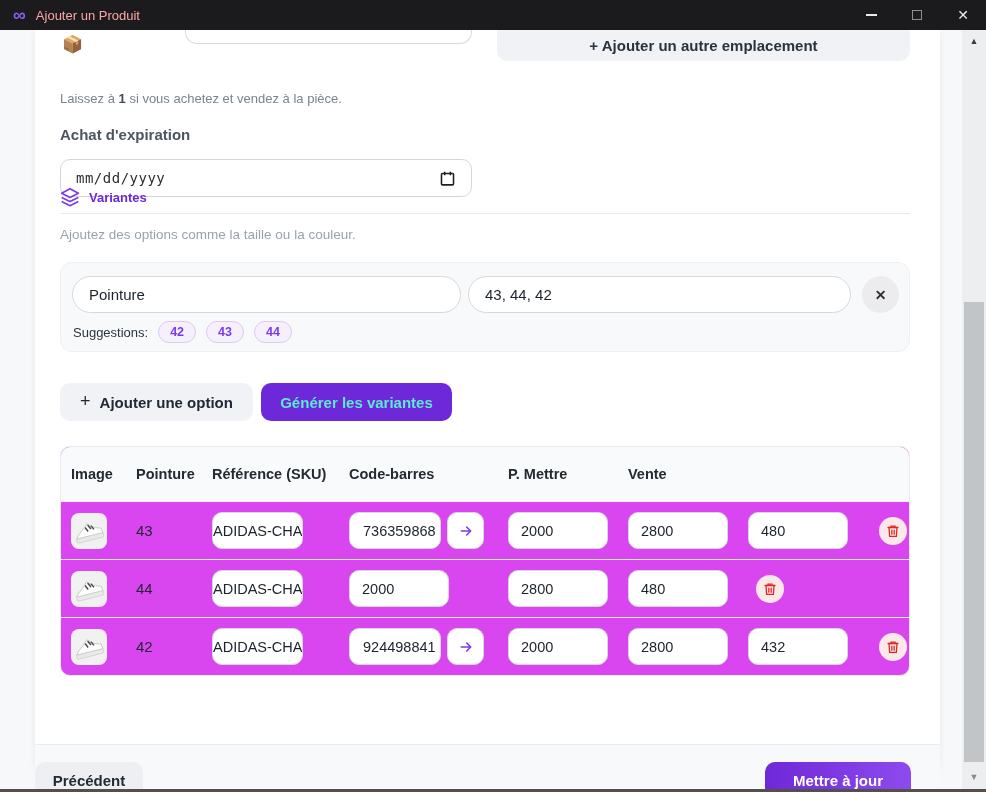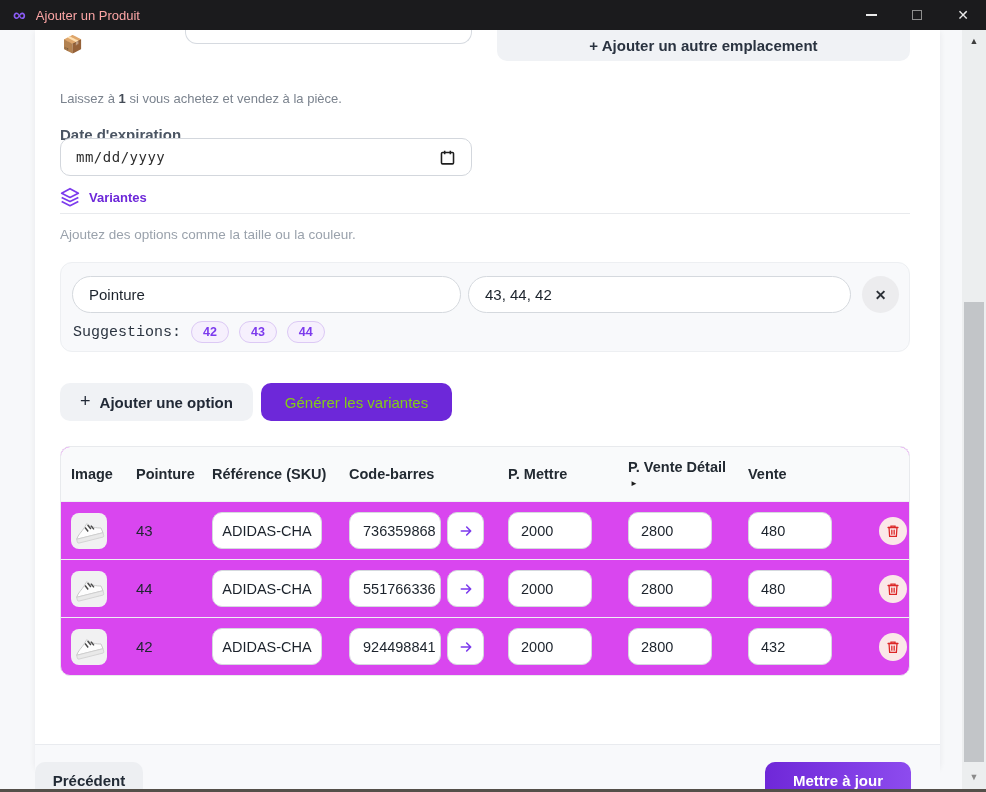--- a/index.html
+++ b/index.html
@@ -71,65 +71,65 @@
     font-family:inherit; font-size:15px; color:#1c232c; outline:none;
   }
   .option-name-input { position:absolute; left:11px; top:13px; width:389px; height:37px; border-radius:19px; padding:0 16px; }
   .option-values-input { position:absolute; left:407px; top:13px; width:383px; height:37px; border-radius:19px; padding:0 16px; }
   .option-remove-btn {
     position:absolute; left:801px; top:13px; width:37px; height:37px; border-radius:50%;
     background:#ececee; border:none; font-size:14px; font-weight:700; color:#2b2f36;
     display:flex; align-items:center; justify-content:center; cursor:pointer; font-family:inherit;
   }
   .suggestions { position:absolute; left:12px; top:58px; display:flex; align-items:center; gap:10px; }
-  .suggestions-label { font-size:15px; color:#2b3440;font-family:Liberation Mono, monospace; }
+  .suggestions-label { font-size:13px; color:#2b3440; }
   .pill {
     background:#f6f0fd; border:1px solid #dcc9f5; color:#7c3aed;
     font-size:12.5px; font-weight:700; padding:3px 11px; border-radius:999px; cursor:pointer;
   }
   
   .add-option-btn {
     position:absolute; left:25px; top:353px; width:193px; height:38px;
     background:#f0f2f5; border:none; border-radius:10px; cursor:pointer;
     display:flex; align-items:center; justify-content:center; gap:9px;
     font-family:inherit; font-size:15px; font-weight:600; color:#212936;
   }
   .add-option-btn .plus { font-size:18px; font-weight:400; margin-top:-2px; }
   .generate-btn {
     position:absolute; left:226px; top:353px; width:191px; height:38px;
     background:#6d28d9; border:none; border-radius:10px; cursor:pointer;
-    font-family:inherit; font-size:15px; font-weight:400; color:#84cc16;
+    font-family:inherit; font-size:15px; font-weight:700; color:#5eead4;
   }
   
   .vtable {
     position:absolute; left:25px; top:416px; width:850px;
     border:1px solid #e8eaed; border-radius:10px; overflow:hidden; background:#d946ef;
   }
   .vgrid {
     display:grid; grid-template-columns:65px 76px 137px 159px 120px 120px 123px 1fr;
     align-items:center; padding-left:10px;
   }
   .thead { height:54px; background:#f9fafb; }
   .th { font-size:14.5px; font-weight:600; color:#232a32; }
   .th-stack { display:flex; flex-direction:column; line-height:1.2; }
   .sort-arrow { font-size:8px; color:#1d1d1d; margin-top:3px; margin-left:2px; }
   .trow { height:58px; border-top:1px solid #eef0f2; }
   .thumb {
     width:36px; height:36px; border-radius:8px; background:#f1f1f2; overflow:hidden;
     display:flex; align-items:center; justify-content:center;
   }
   .cell-text { font-size:15px; color:#1f2630; }
-  .sku-input { width:110px; height:37px; text-align:center; font-size:14.5px; }
+  .sku-input { width:91px; height:37px; text-align:center; font-size:14.5px; }
   .barcode-wrap { display:flex; align-items:center; gap:6px; }
   .barcode-input { width:92px; height:37px; padding:0 4px 0 13px; font-size:14.5px; overflow:hidden; white-space:nowrap; }
   .arrow-btn {
     width:37px; height:37px; border:1px solid #d5d9de; border-radius:10px; background:#fff;
     display:flex; align-items:center; justify-content:center; cursor:pointer;
   }
-  .num-input { width:84px; height:37px; padding:0 12px; font-size:14.5px; }
+  .num-input { width:100px; height:37px; padding:0 12px; font-size:14.5px; }
   .delete-btn {
     width:28px; height:28px; border-radius:50%; background:#fbe8e8; border:none; cursor:pointer;
     display:flex; align-items:center; justify-content:center; margin-left:8px;
   }
   
   .card-footer {
     position:absolute; left:0; top:670px; width:100%; height:72px;
     background:#f8f9fb; border-top:1px solid #e9ebef; border-radius:0 0 12px 12px;
     display:flex; align-items:center; justify-content:space-between; gap:13px; padding-right:29px;margin-top:44px;
   }
@@ -167,22 +167,22 @@
   <div class="card">
 
     <div class="partial-input"></div>
     <div class="package-emoji">📦</div>
     <button class="add-location-btn">+ Ajouter un autre emplacement</button>
 
     <div class="unit-hint">
       <span>Laissez à </span><b>1</b><span> si vous achetez et vendez à la pièce.</span>
     </div>
 
-    <div class="exp-label" style="top:96px;">Date d'expiration</div>
-    <div class="date-input" style="top:108px;gap:44px;">
+    <div class="exp-label" style="top:96px;">Achat d'expiration</div>
+    <div class="date-input" style="top:129px;gap:44px;">
       <span class="date-text">mm/dd/yyyy</span>
       <svg width="17" height="17" viewBox="0 0 24 24" fill="none" stroke="#1f1f1f" stroke-width="2.2">
           <rect x="3.5" y="5" width="17" height="16" rx="1.5"></rect>
           <path d="M8 2.5v5M16 2.5v5"></path>
         </svg>
     </div>
 
     <div class="variants-heading">
       <svg width="20" height="20" viewBox="0 0 24 24" fill="none" stroke="#7c3aed" stroke-width="2" stroke-linejoin="round">
           <path d="M12 2 2 7.5l10 5 10-5L12 2z"></path>
@@ -214,24 +214,20 @@
     </button>
     <button class="generate-btn">Générer les variantes</button>
 
     <div class="vtable">
       <div class="vgrid thead">
         <span class="th">Image</span>
         <span class="th">Pointure</span>
         <span class="th">Référence (SKU)</span>
         <span class="th">Code-barres</span>
         <span class="th">P. Mettre</span>
-        <span class="th th-stack">
-          <span>P. Vente Détail</span>
-          <span class="sort-arrow">►</span>
-        </span>
         <span class="th">Vente</span>
         <span></span>
       </div>
 
       <div class="vgrid trow">
         <span class="thumb">
           <svg width="34" height="34" viewBox="0 0 40 40">
               <g transform="rotate(-14 20 22)">
                 <path d="M4 26 C7 21 12 19 16 15 L20 11 C23 16 30 19 35 20 L36 26 Z" fill="#fdfdfd" stroke="#c6c6c6" stroke-width="1"></path>
                 <path d="M4 26 h32 v3.4 a1.6 1.6 0 0 1 -1.6 1.6 H5.6 A1.6 1.6 0 0 1 4 29.4 Z" fill="#e9e9e9" stroke="#cccccc" stroke-width="0.8"></path>
@@ -269,28 +265,20 @@
           <svg width="34" height="34" viewBox="0 0 40 40">
               <g transform="rotate(-14 20 22)">
                 <path d="M4 26 C7 21 12 19 16 15 L20 11 C23 16 30 19 35 20 L36 26 Z" fill="#fdfdfd" stroke="#c6c6c6" stroke-width="1"></path>
                 <path d="M4 26 h32 v3.4 a1.6 1.6 0 0 1 -1.6 1.6 H5.6 A1.6 1.6 0 0 1 4 29.4 Z" fill="#e9e9e9" stroke="#cccccc" stroke-width="0.8"></path>
                 <path d="M17 15 l2.4 5.4 M20.6 12.8 l2.6 5.6 M24.2 14.6 l2.4 5" stroke="#4a4a4a" stroke-width="1.7"></path>
               </g>
             </svg>
         </span>
         <span class="cell-text">44</span>
         <span><input class="inp sku-input" value="ADIDAS-CHA" style=""></span>
-        <span class="barcode-wrap">
-          <input class="inp barcode-input" value="551766336" style="">
-          <button class="arrow-btn">
-              <svg width="16" height="16" viewBox="0 0 24 24" fill="none" stroke="#7c3aed" stroke-width="2.4" stroke-linecap="round" stroke-linejoin="round">
-                <path d="M5 12h13M13 6l6 6-6 6"></path>
-              </svg>
-            </button>
-        </span>
         <span><input class="inp num-input" value="2000" style=""></span>
         <span><input class="inp num-input" value="2800" style=""></span>
         <span><input class="inp num-input" value="480" style=""></span>
         <span>
             <button class="delete-btn">
               <svg width="14" height="14" viewBox="0 0 24 24" fill="none" stroke="#dc2626" stroke-width="2.2" stroke-linecap="round">
                 <path d="M3.5 6h17"></path>
                 <path d="M8.5 6V3.8h7V6"></path>
                 <path d="M18.8 6l-1 15.2H6.2L5.2 6"></path>
                 <path d="M10 10.5v7M14 10.5v7"></path>

